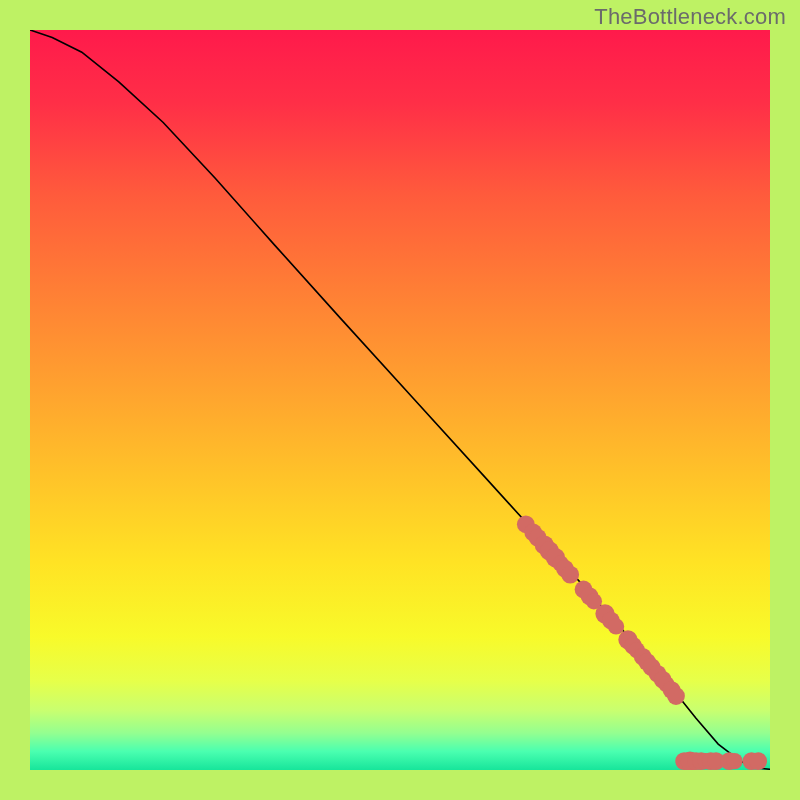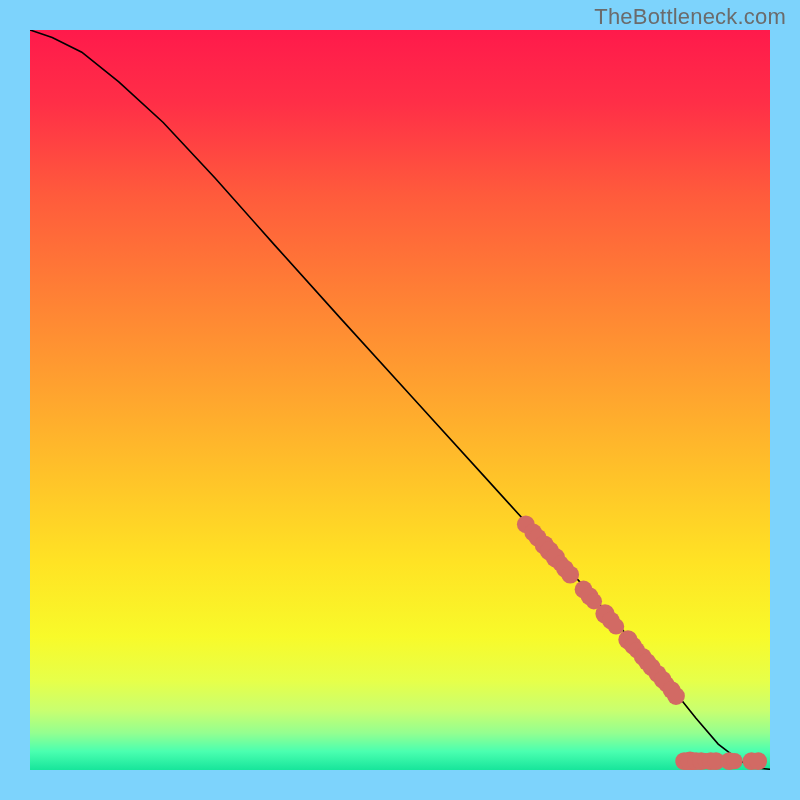--- a/index.html
+++ b/index.html
@@ -8,21 +8,21 @@
     width: 800px;
     height: 800px;
     background: #000;
     overflow: hidden;
     font-family: Arial, Helvetica, sans-serif;
   }
   .frame {
     position: relative;
     width: 800px;
     height: 800px;
-    background: #7dd3fc;
+    background: #bef264;
   }
   .watermark {
     position: absolute;
     top: 4px;
     right: 14px;
     color: #6b6b6b;
     font-size: 22px;
     font-weight: 500;
     letter-spacing: 0.2px;
     z-index: 5;

